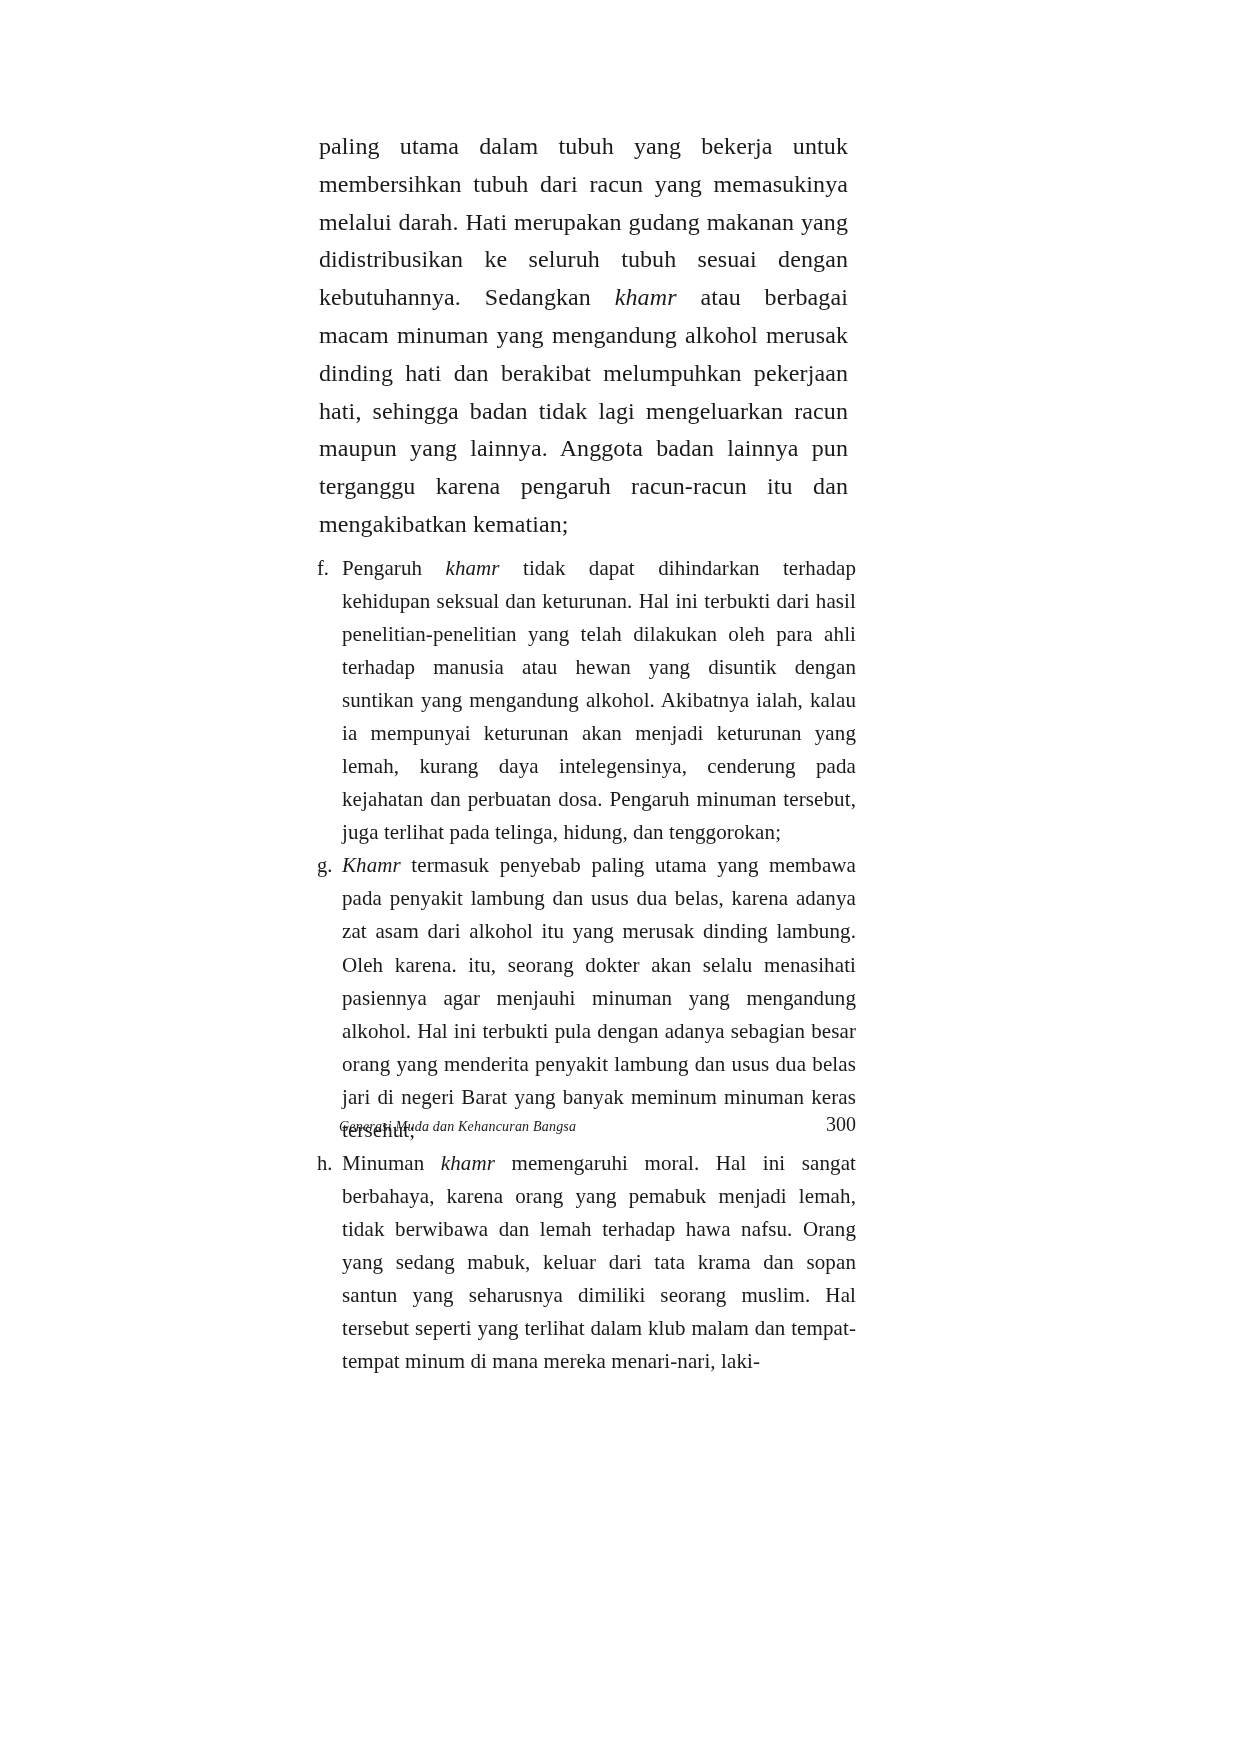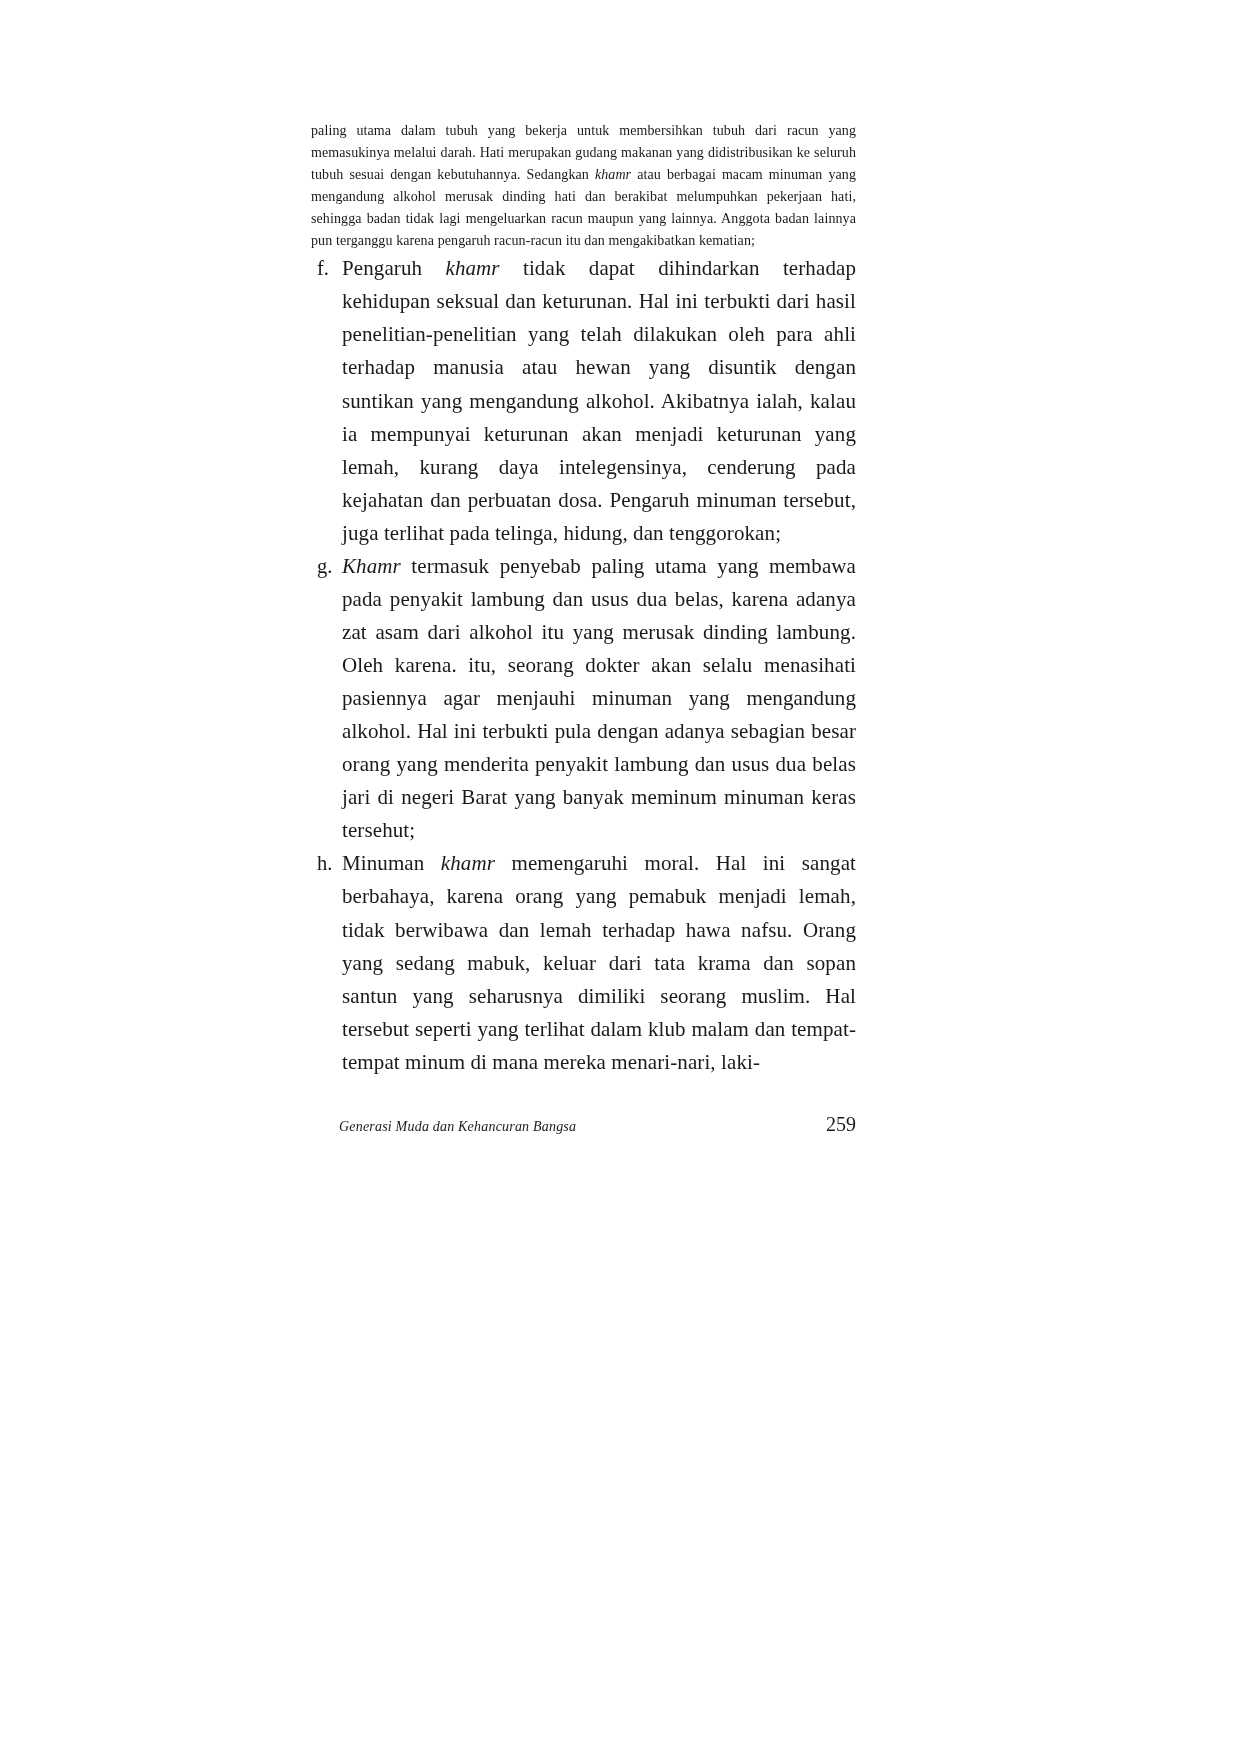--- a/index.html
+++ b/index.html
@@ -17,25 +17,25 @@
     color: #1a1a1a;
     overflow: hidden;
   }
   .content {
     position: absolute;
     left: 311px;
     top: 120px;
     width: 545px;
   }
   .para {
-    font-size: 14px;
+    font-size: 24px;
     line-height: 1.575;
     text-align: justify;
     text-justify: inter-word;
-    margin: 0;
+    margin: 8px;
     letter-spacing: 0.1px;
   }
   .list-item {
     display: flex;
     align-items: flex-start;
     margin-top: 0;
   }
   .marker {
     flex: 0 0 auto;
     width: 31px;
@@ -95,16 +95,16 @@
         </div>
         <div class="list-item">
           <div class="marker">h.</div>
           <div class="item-body"><span>Minuman </span><em>khamr</em><span> memengaruhi moral. Hal ini sangat berbahaya, karena orang yang pemabuk menjadi lemah, tidak berwibawa dan lemah terhadap hawa nafsu. Orang yang sedang mabuk, keluar dari tata krama dan sopan santun yang seharusnya dimiliki seorang muslim. Hal tersebut seperti yang terlihat dalam klub malam dan tempat-tempat minum di mana mereka menari-nari, laki-</span></div>
         </div>
       </div>
   </div>
 
   <div class="footer">
     <span class="footer-title">Generasi Muda dan Kehancuran Bangsa</span>
-    <span class="footer-page">259</span>
+    <span class="footer-page">300</span>
   </div>
 
 </div>
 
 </body></html>

